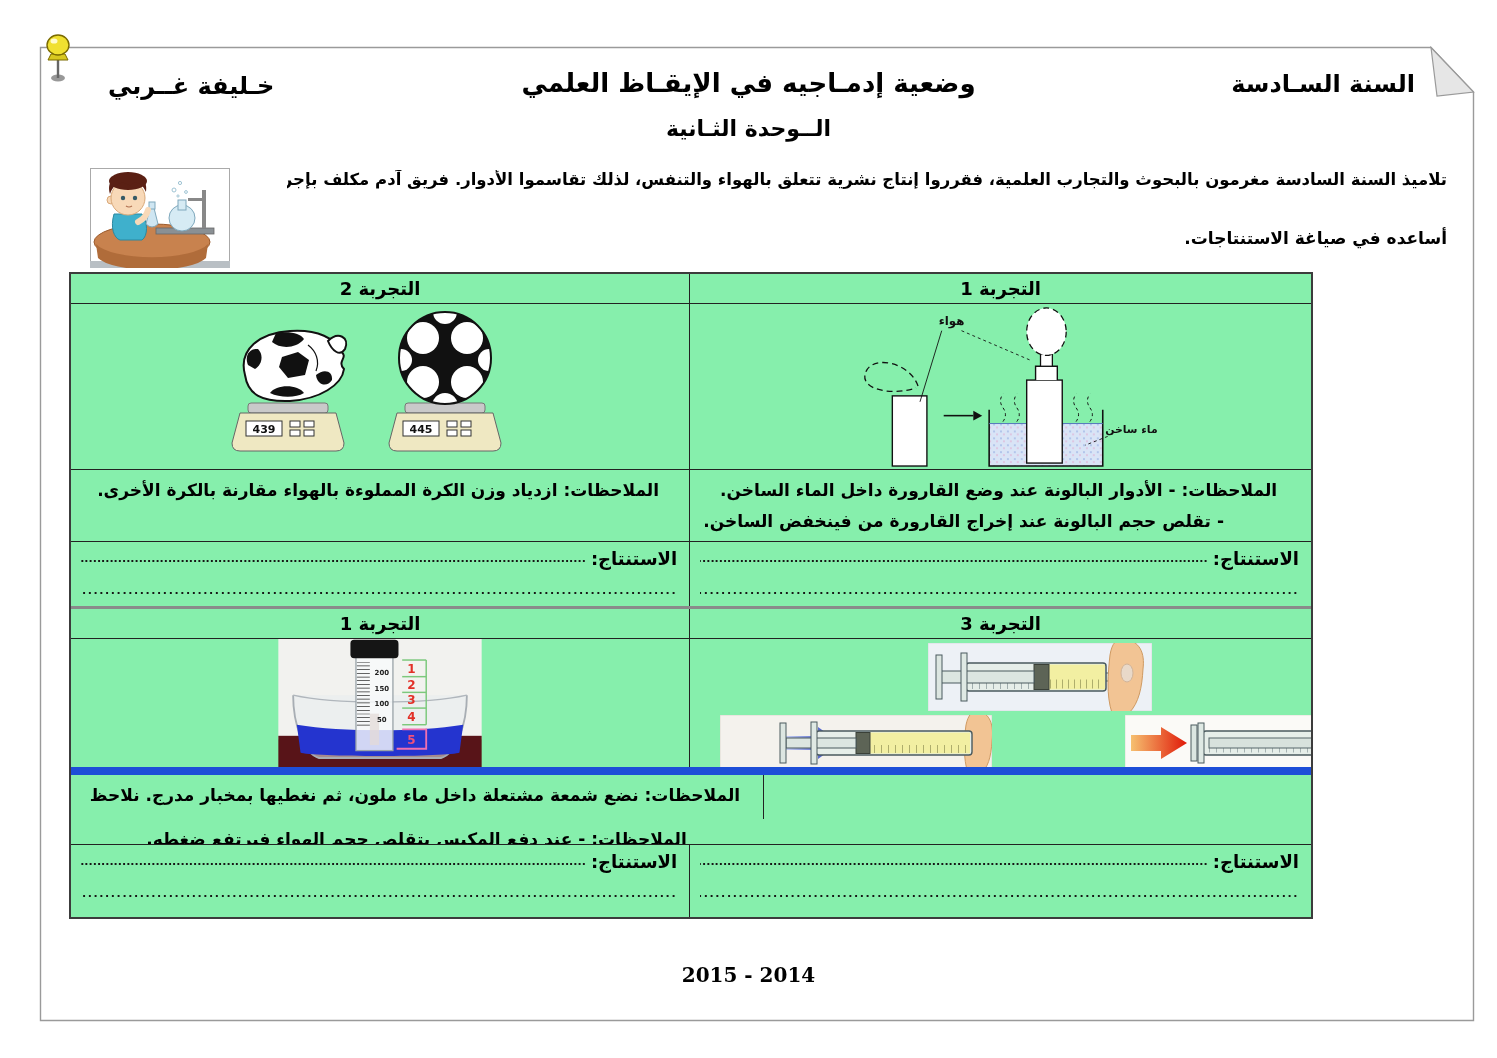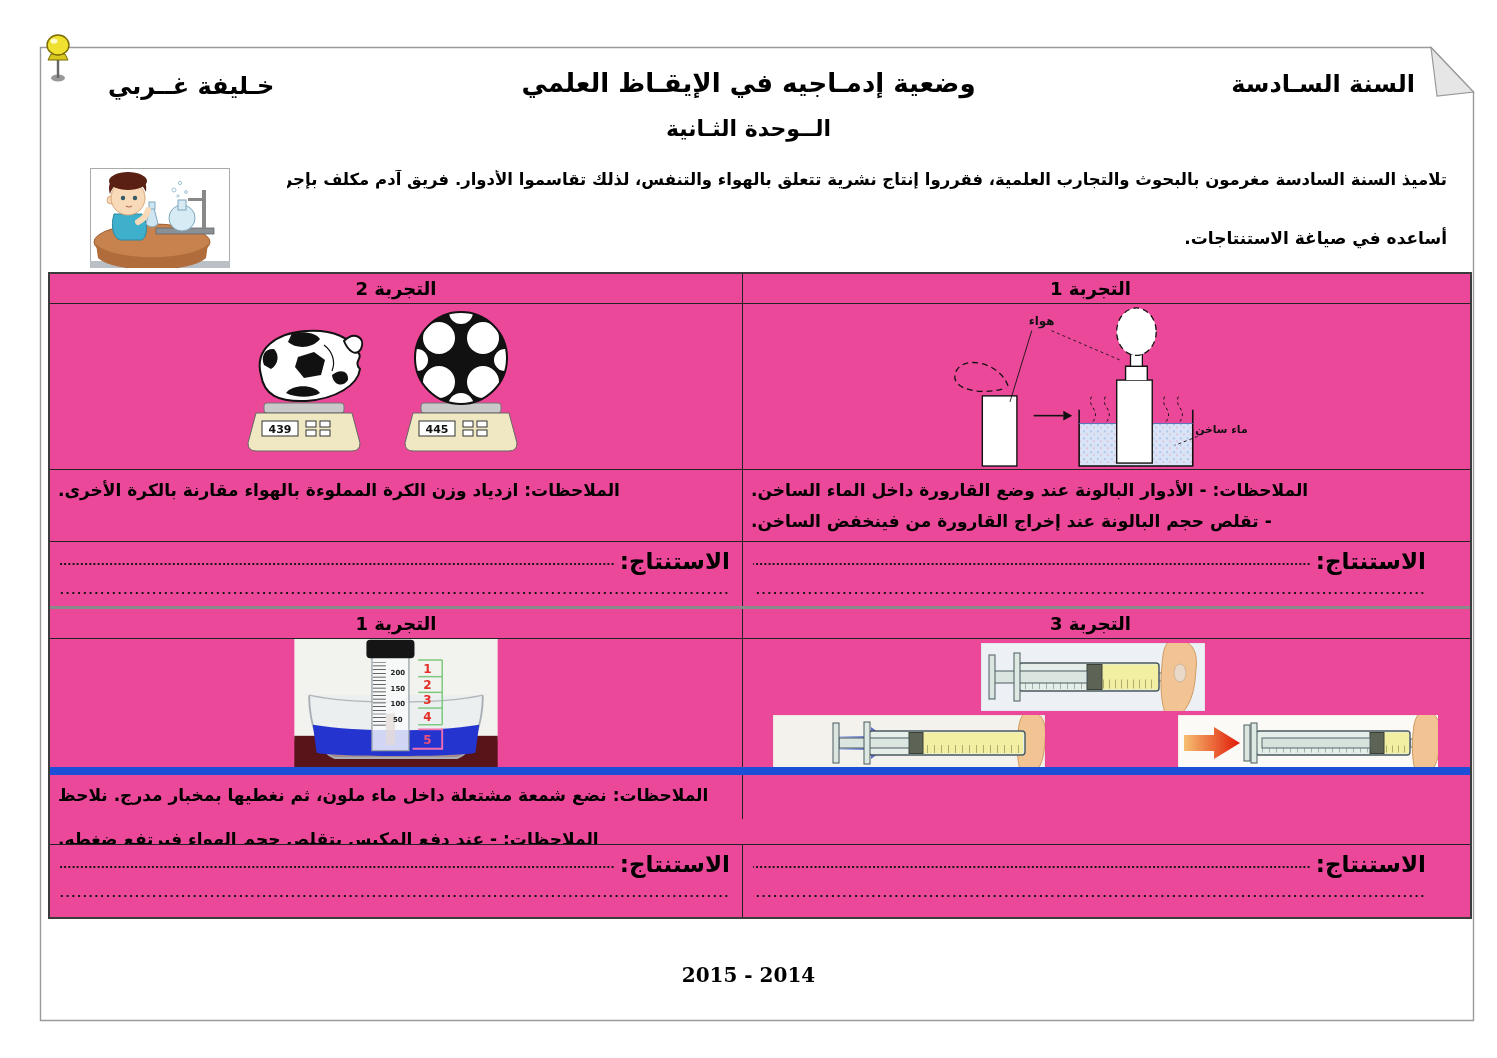--- a/index.html
+++ b/index.html
@@ -14,42 +14,42 @@
   .title{top:68px;left:0;right:0;text-align:center;font-size:26px;font-weight:bold;}
   .subtitle{top:116px;left:0;right:0;text-align:center;font-size:22px;font-weight:bold;}
   .author{top:72px;left:108px;font-size:24px;font-weight:bold;}
   
   .clipart{top:168px;left:90px;width:140px;height:100px;}
   .intro1{top:170px;right:50px;width:1160px;text-align:right;direction:rtl;
           font-size:16.5px;font-weight:bold;white-space:nowrap;overflow:hidden;}
   .intro2{top:228px;right:50px;width:600px;text-align:right;direction:rtl;
           font-size:17px;font-weight:bold;}
   
-  .xtable{top:272px;left:48px;width:1424px;border:2px solid #3c3c3c;box-sizing:border-box;background:#ec4899;}
+  .xtable{top:272px;left:69px;width:1244px;border:2px solid #3c3c3c;box-sizing:border-box;background:#86efac;}
   .trow{display:flex;flex-direction:row;box-sizing:border-box;border-bottom:1px solid #222;}
   .trow:last-child{border-bottom:none;}
   .cell{box-sizing:border-box;position:relative;overflow:hidden;}
   .cl{width:693px;border-right:1px solid #222;}
   .cr{width:695px;}
   .hrow{height:30px;}
   .hcell{display:flex;align-items:center;justify-content:center;
          font-size:18px;font-weight:bold;direction:rtl;}
   .imgrow1{height:166px;}
   .imgrow2{height:136px;border-bottom:8px solid #1d4ed8;}
   .obsrow1{height:72px;}
   .obsrow2{height:70px;flex-direction:column;}
   .conclrow1{height:67px;border-bottom:3px solid #8a8a8a;}
   .conclrow2{height:72px;}
   .figcell{display:flex;align-items:center;justify-content:center;}
-  .obscell{direction:rtl;text-align:left;padding:5px 12px 0 8px;
+  .obscell{direction:rtl;text-align:center;padding:5px 12px 0 8px;
            font-size:17px;font-weight:bold;line-height:31px;}
   .obs-indent{padding-right:70px;}
   .conclcell{direction:rtl;padding:6px 12px 0 10px;}
   .concl-line{white-space:nowrap;overflow:hidden;height:32px;direction:rtl;}
-  .concl-label{font-size:23px;font-weight:bold;vertical-align:middle;}
+  .concl-label{font-size:18px;font-weight:bold;vertical-align:middle;}
   .dots{font-size:11px;letter-spacing:1.6px;color:#151515;vertical-align:middle;font-weight:bold;}
   .footer{top:963px;left:0;right:0;text-align:center;font-size:20px;font-weight:bold;
           font-family:"DejaVu Serif",serif;}
   svg{display:block;}
   text{font-family:"DejaVu Sans",sans-serif;}
 </style>
 </head>
 <body>
 
 <svg width="0" height="0" style="position:absolute" aria-hidden="true">

